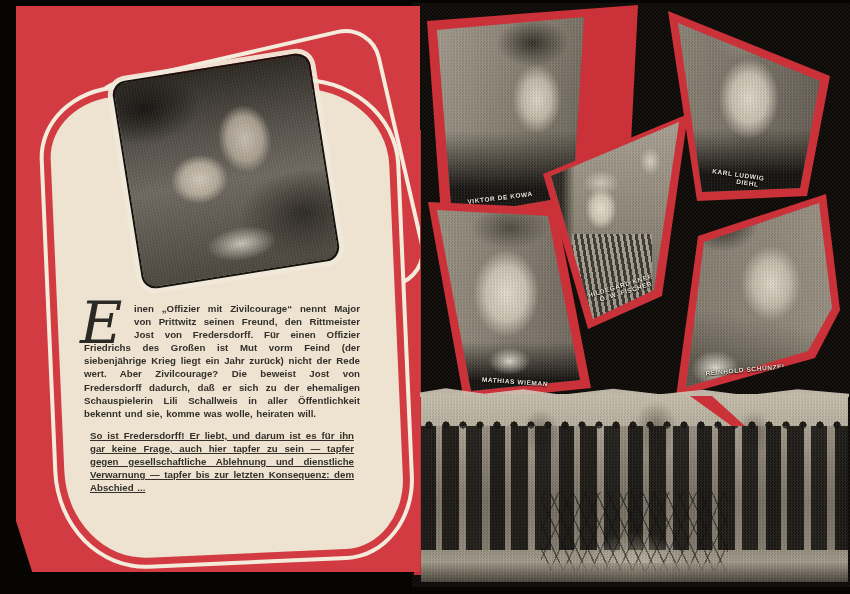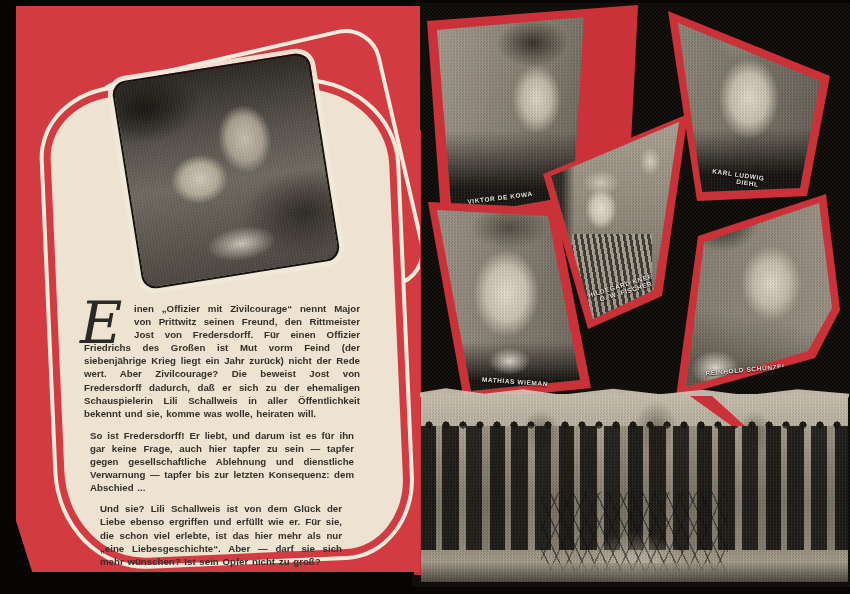--- a/index.html
+++ b/index.html
@@ -124,42 +124,41 @@
       radial-gradient(ellipse 40px 34px at 36% 52%, #d2c9ba 0%, #b4aa9a 45%, rgba(110,102,92,0) 72%),
       radial-gradient(ellipse 36px 46px at 62% 36%, #c8bfb0 0%, #a99f90 48%, rgba(100,92,82,0) 74%),
       radial-gradient(ellipse 50px 24px at 52% 86%, rgba(225,218,204,0.85), rgba(225,218,204,0) 70%),
       radial-gradient(ellipse 80px 50px at 14% 14%, rgba(18,16,13,0.95), rgba(18,16,13,0) 70%),
       radial-gradient(ellipse 90px 60px at 86% 76%, rgba(35,31,26,0.85), rgba(35,31,26,0) 72%),
       linear-gradient(180deg, #2a2620 0%, #55504a 32%, #6e6860 55%, #4a453e 100%);}
 
   .copy{position:absolute;left:68px;top:296px;width:276px;z-index:5;color:#33302b;font-weight:bold;
     font-size:9.7px;line-height:13.1px;text-align:justify;word-spacing:1px;}
   .copy p{margin:0;position:relative;}
-  .copy .p2{margin:9px 11px 0 6px;width:264px;}
+  .copy .p2{margin:9px 11px 0 6px;width:264px;text-decoration:underline;}
   .copy .p3{margin:8px 0 0 16px;width:242px;}
   .dc-spacer{float:left;width:50px;height:27px;}
   .dropcap{position:absolute;left:-4px;top:-8px;font-family:"DejaVu Serif",serif;font-style:italic;font-weight:normal;
     font-size:58px;line-height:58px;color:#2b2926;}
 </style>
 </head>
 <body>
 
 <div class="stage">
 
   <div class="page-right"></div>
   <div class="spine-sliver"></div>
 
   <div class="page-left">
     <div class="deco-outline"></div>
     <div class="cream-blob"></div>
     <div class="still tex"></div>
     <div class="copy">
       <p class="p1"><span class="dc-spacer"></span><span class="dropcap">E</span><span>inen „Offizier mit Zivilcourage“ nennt Major von Prittwitz seinen Freund, den Rittmeister Jost von Fredersdorff. Für einen Offizier Friedrichs des Großen ist Mut vorm Feind (der siebenjährige Krieg liegt ein Jahr zurück) nicht der Rede wert. Aber Zivilcourage? Die beweist Jost von Fredersdorff dadurch, daß er sich zu der ehemaligen Schauspielerin Lili Schallweis in aller Öffentlichkeit bekennt und sie, komme was wolle, heiraten will.</span></p>
       <p class="p2">So ist Fredersdorff! Er liebt, und darum ist es für ihn gar keine Frage, auch hier tapfer zu sein — tapfer gegen gesellschaftliche Ablehnung und dienstliche Verwarnung — tapfer bis zur letzten Konsequenz: dem Abschied ...</p>
-      <p class="p3">Und sie? Lili Schallweis ist von dem Glück der Liebe ebenso ergriffen und erfüllt wie er. Für sie, die schon viel erlebte, ist das hier mehr als nur „eine Liebesgeschichte“. Aber — darf sie sich mehr wünschen? Ist sein Opfer nicht zu groß?</p>
     </div>
   </div>
 
   <div class="portrait pt-kowa">
     <div class="frame">
       <div class="photo-in kowa-in tex"></div>
       <div class="cap cap-kowa">VIKTOR DE KOWA</div>
     </div>
   </div>
 

